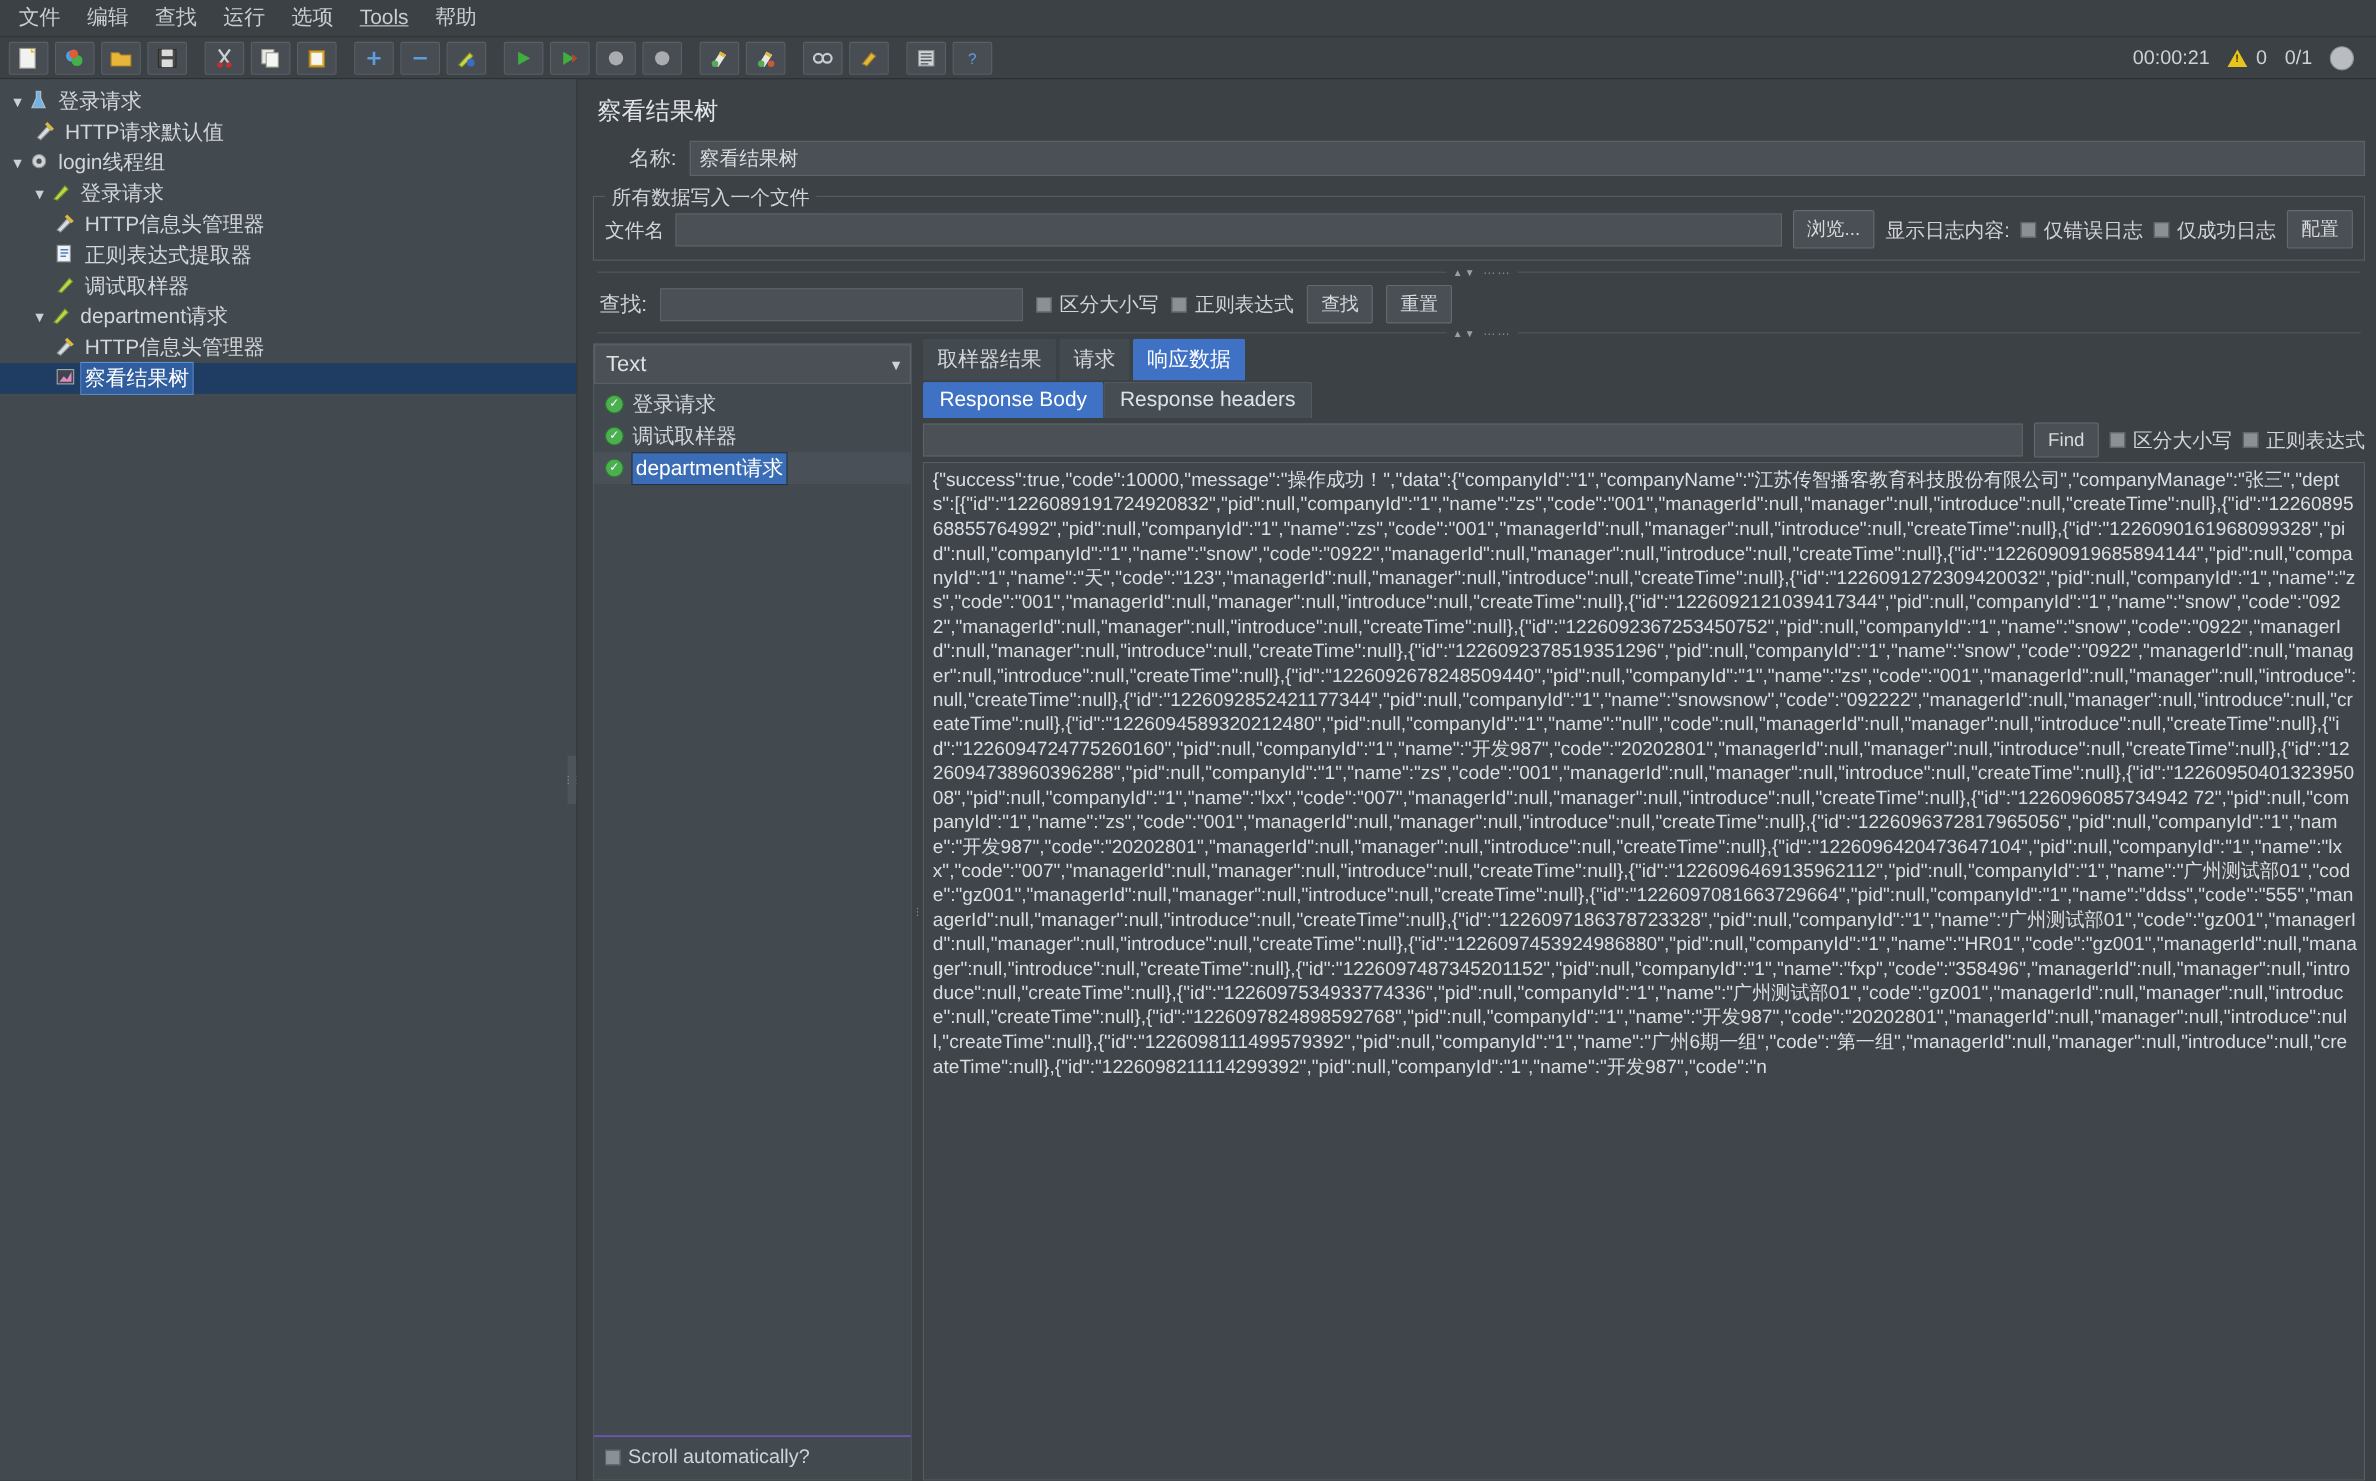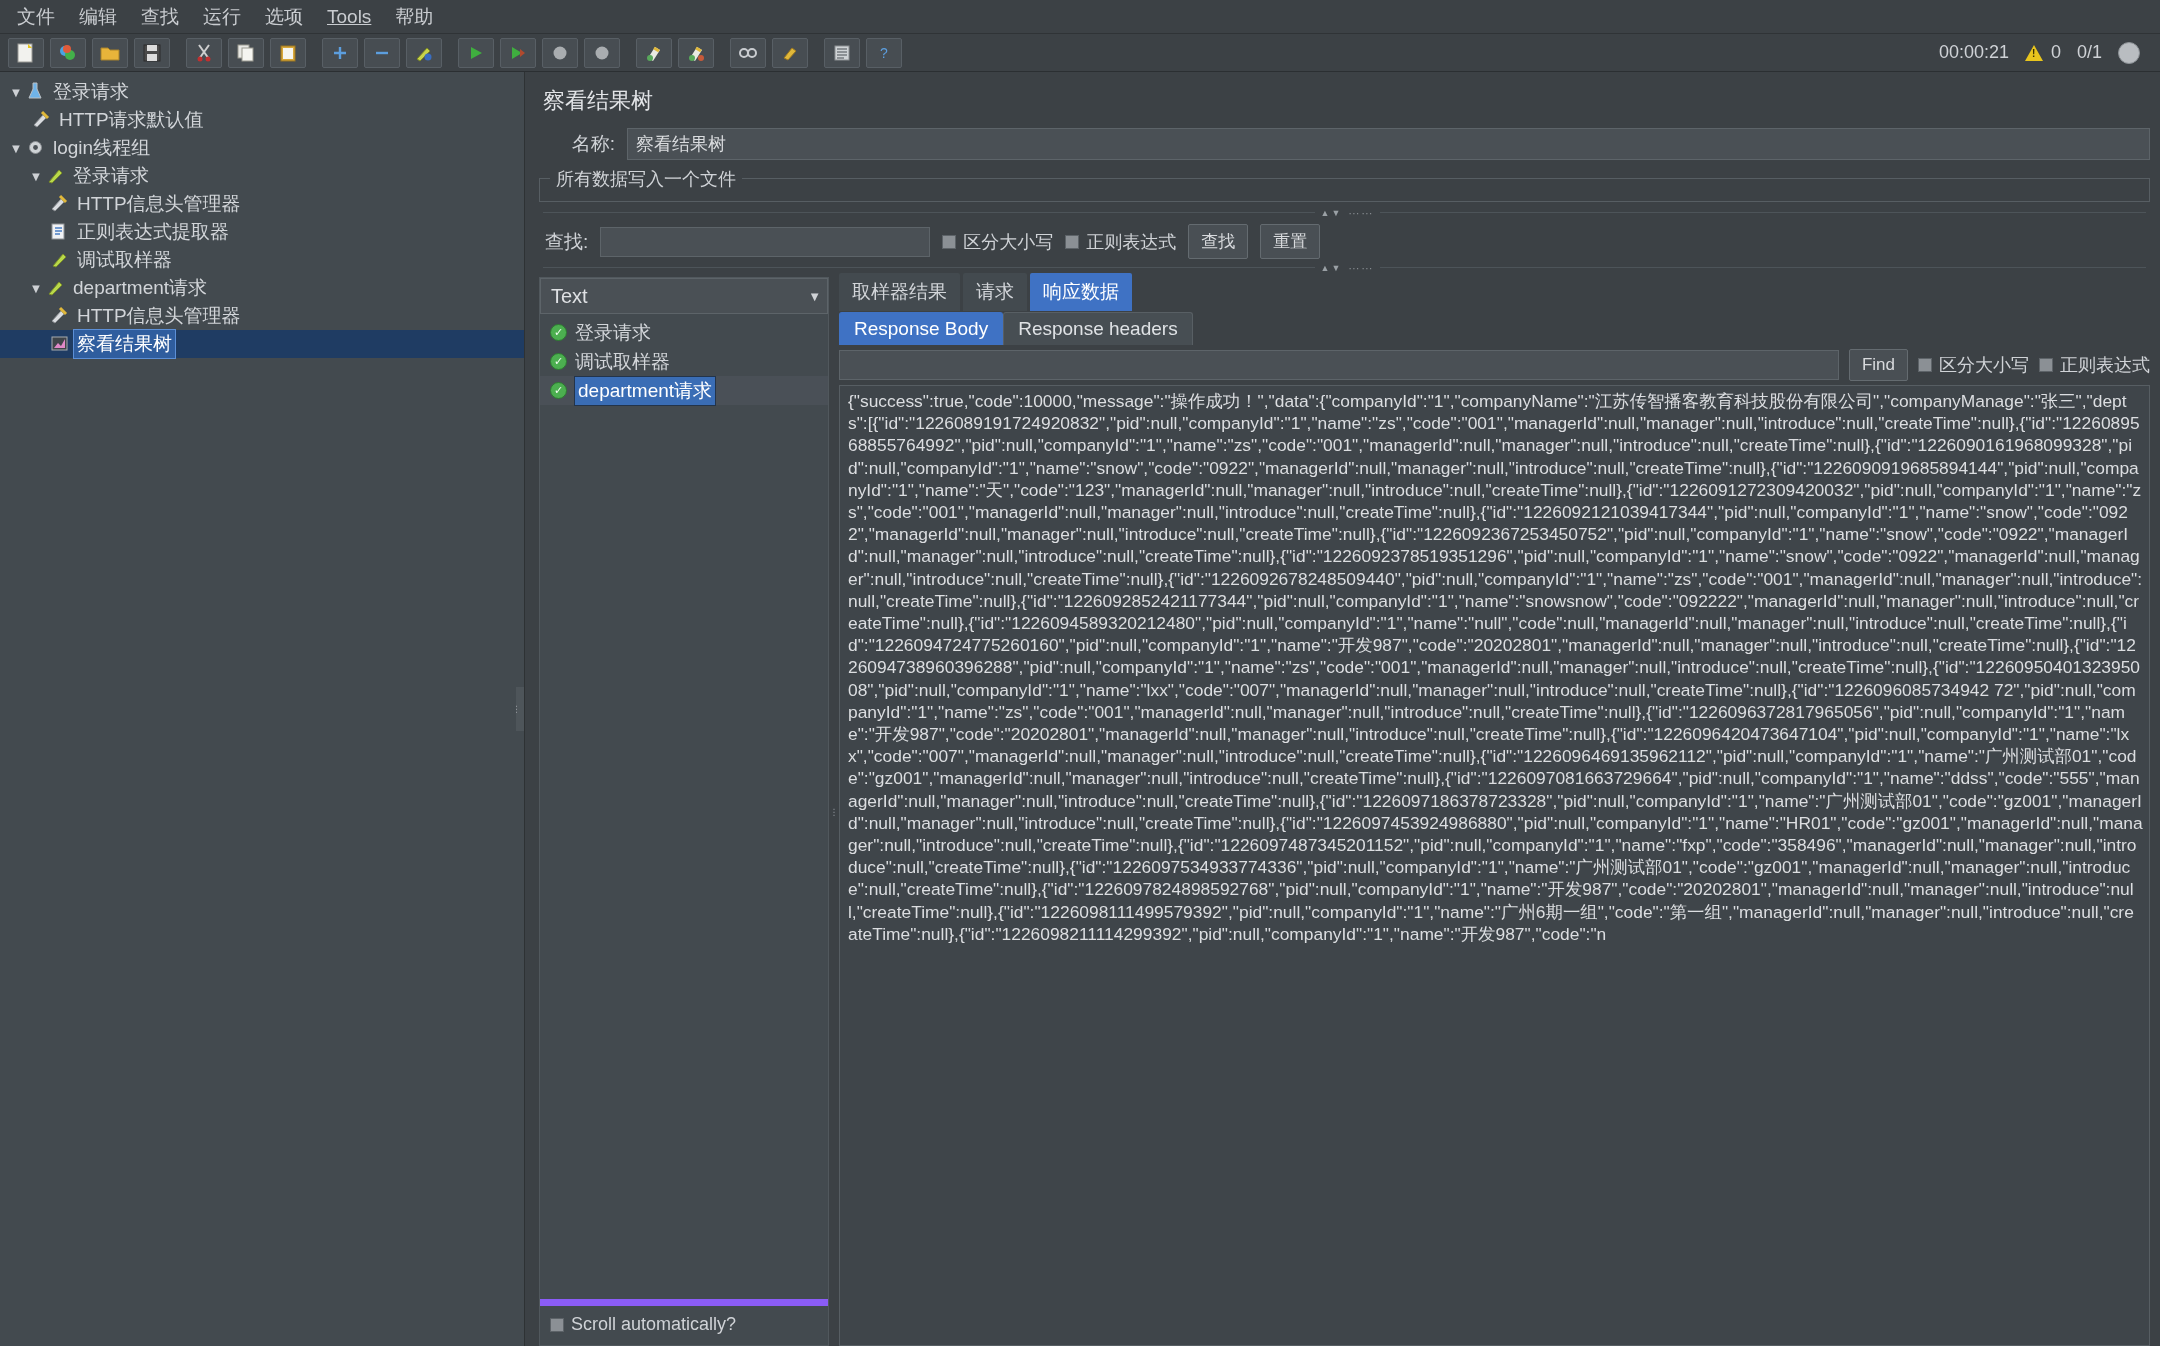--- a/index.html
+++ b/index.html
@@ -218,21 +218,21 @@
     cursor: default;
   }
   .res-item.sel { background: #4a5057; }
   .res-item.sel .rlabel { background: #3a6db5; color: #fff; outline: 1px solid #23344a; padding: 1px 3px; }
   .ok-ic {
     width: 17px; height: 17px; border-radius: 50%;
     background: #4caf50; border: 1px solid #2d7a31;
     display: flex; align-items: center; justify-content: center;
     font-size: 11px; color: #f4fff4; flex: 0 0 17px; line-height: 1;
   }
-  .scroll-row { padding: 8px 0 10px 10px; border-top: 7px solid #8b5cf6; }
+  .scroll-row { padding: 8px 0 10px 10px; border-top: 1px solid #8b5cf6; }
 
   .vsplit {
     width: 10px; background: #3c4145;
     display: flex; align-items: center; justify-content: center;
     font-size: 9px; color: #8e9398; cursor: col-resize;
   }
 
   .results-right { flex: 1; min-width: 0; display: flex; flex-direction: column; }
   .tabs-row { display: flex; align-items: flex-end; gap: 3px; height: 34px; }
   .tab {
@@ -517,20 +517,35 @@
       <div class="panel-title">察看结果树</div>
 
       <div class="form-row">
         <div class="form-label">名称:</div>
         <input class="txt-field" type="text" value="察看结果树" style="">
       </div>
 
 
       <div class="groupbox">
         <div class="groupbox-title">所有数据写入一个文件</div>
+        <div class="file-row">
+          <span class="file-label">文件名</span>
+          <input class="txt-field" type="text" style="height: 30px;" value="">
+          <button class="btn">浏览...</button>
+          <span class="file-label">显示日志内容:</span>
+          <label class="chk-wrap">
+            <span class="chk"></span>
+            <span>仅错误日志</span>
+          </label>
+          <label class="chk-wrap">
+            <span class="chk"></span>
+            <span>仅成功日志</span>
+          </label>
+          <button class="btn">配置</button>
+        </div>
       </div>
 
       <div class="divider-dots">
         <span class="arrow-pair">▲▼</span>
         <span>⋯⋯</span>
       </div>
 
       <div class="search-row">
         <span class="search-lbl">查找:</span>
         <input class="search-input" type="text" value="" style="">

